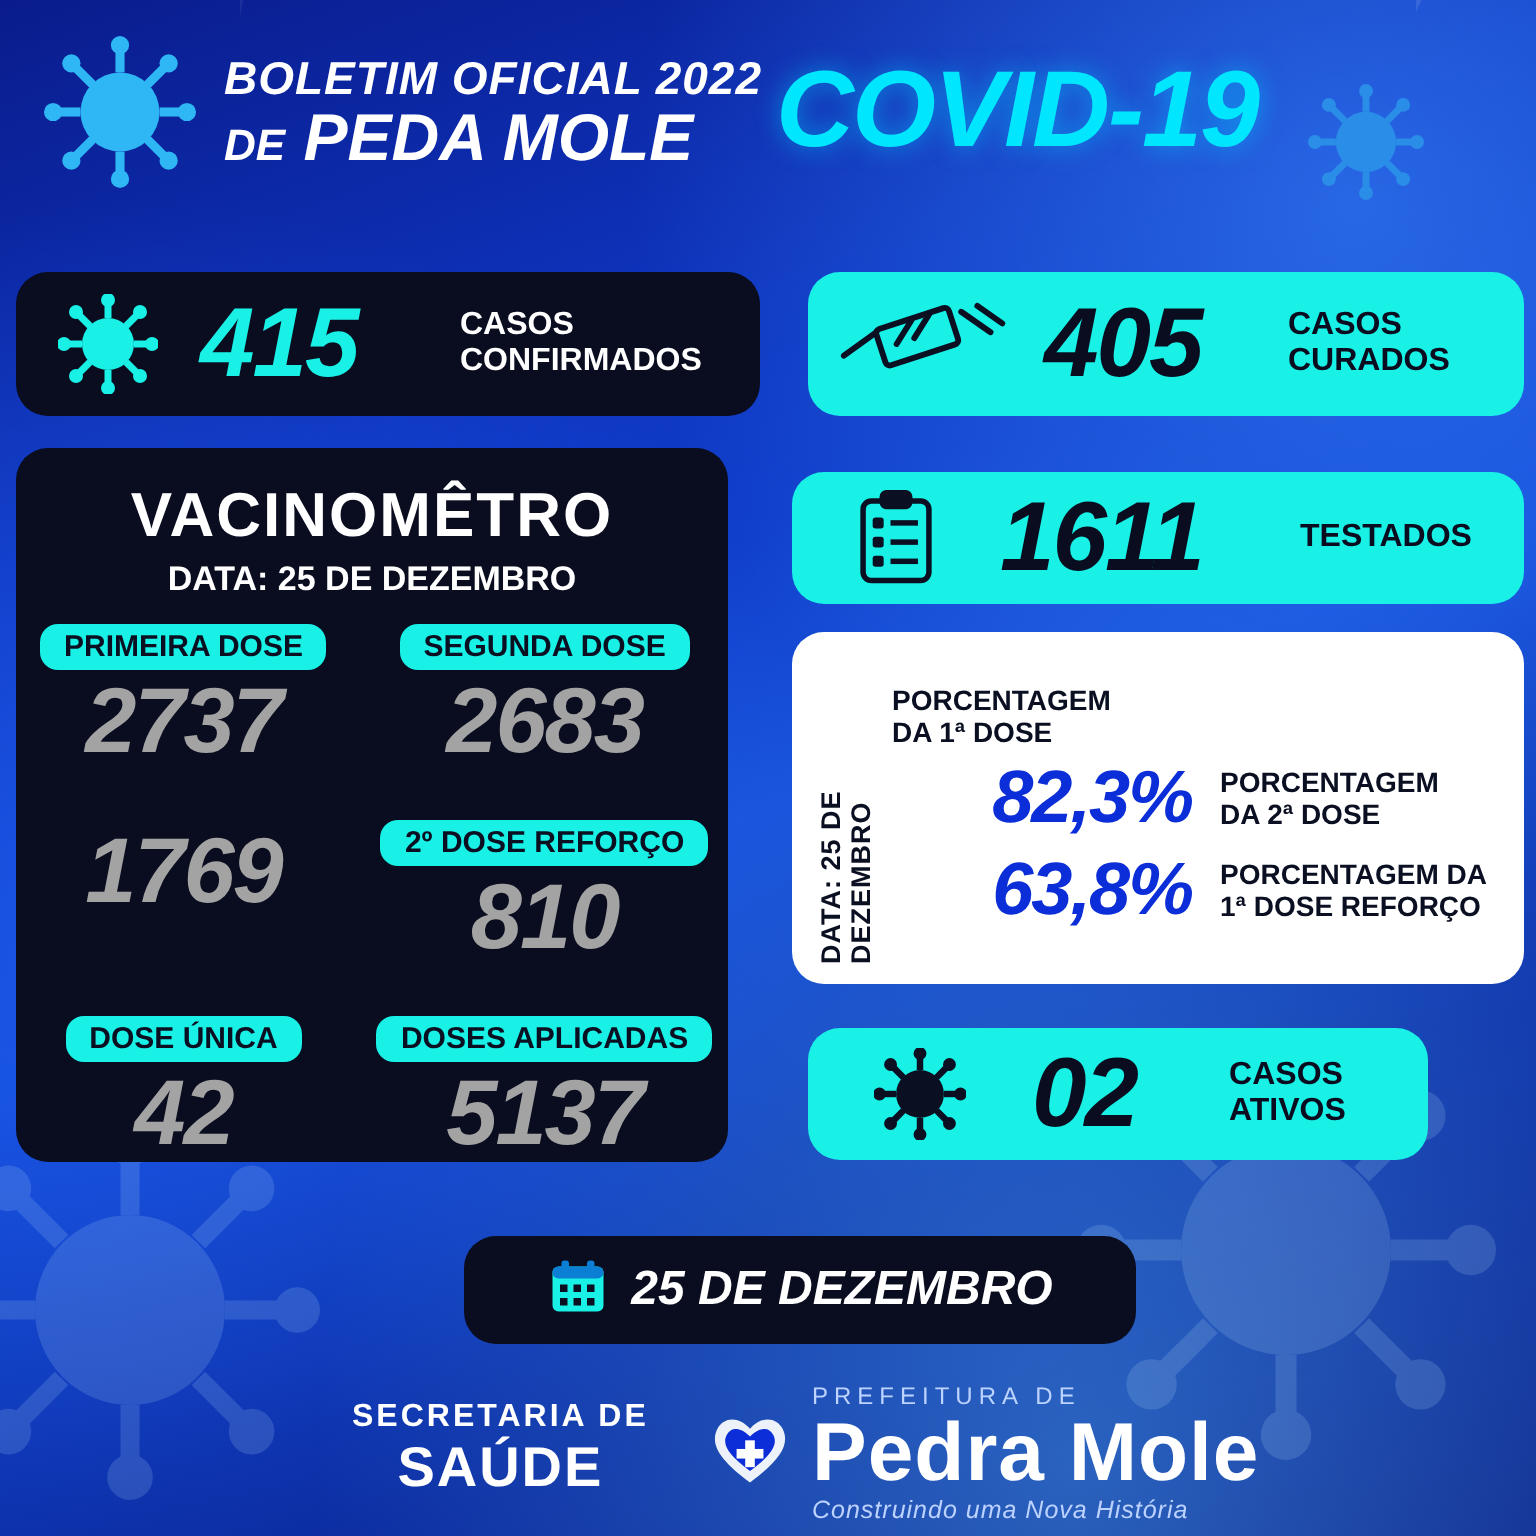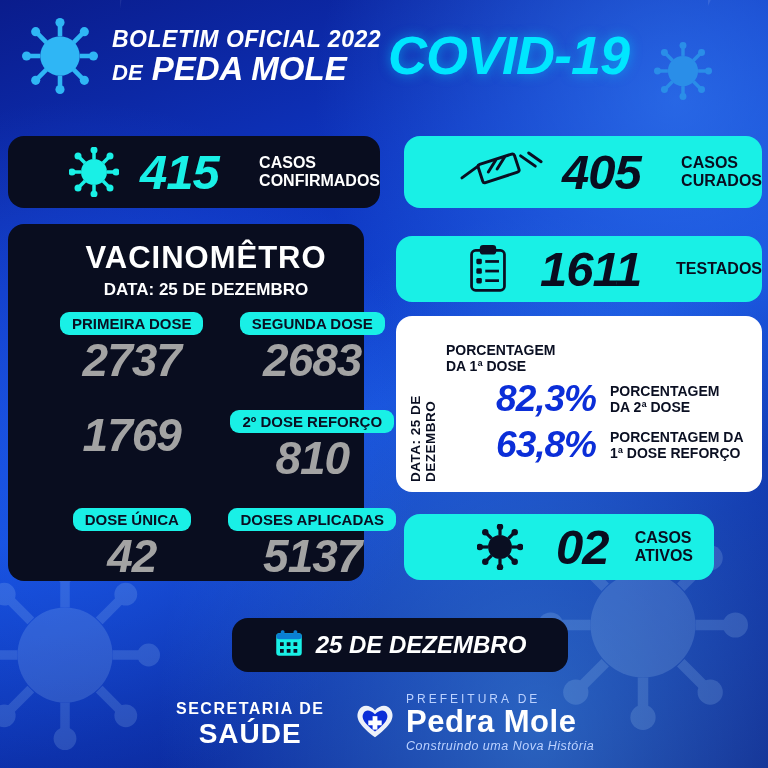--- a/index.html
+++ b/index.html
@@ -73,21 +73,20 @@
     font-style: italic;
     letter-spacing: -1px;
     text-shadow: 0 0 12px rgba(0,200,255,0.55);
   }
   
   .card {
     position: absolute;
     border-radius: 16px;
     display: flex;
     align-items: center;
-    padding-left: 40px;
   }
   .card.cyan { background: #19f0e6; }
   .card.dark { background: #090d1f; }
   .card.white { background: #ffffff; }
 
   .big-num {
     font-size: 49px;
     font-weight: bold;
     font-style: italic;
     letter-spacing: -1px;
@@ -205,21 +204,21 @@
   
   .footer { position:absolute; left:0; top: 690px; width: 768px; height: 78px; }
   .sec {
     position: absolute; left: 176px; top: 10px; text-align:center; color:#ffffff;
   }
   .sec .s1 { font-size: 16px; font-weight: bold; letter-spacing: 1.5px; text-transform: uppercase; }
   .sec .s2 { font-size: 28px; font-weight: bold; letter-spacing: 1px; text-transform: uppercase; }
   .pm { position:absolute; left: 352px; top: 0; display:flex; align-items:center; gap:8px; }
   .pm-txt { line-height: 1; }
   .pm-txt .p1 { color:#bcd2ff; font-size: 12px; letter-spacing: 3px; text-transform: uppercase; }
-  .pm-txt .p2 { color:#ffffff; font-size: 31px; font-weight: bold; letter-spacing: 0.5px; margin-top: 12px; }
+  .pm-txt .p2 { color:#ffffff; font-size: 41px; font-weight: bold; letter-spacing: 0.5px; margin-top: 12px; }
   .pm-txt .p3 { color:#bcd2ff; font-size: 12.5px; font-style: italic; letter-spacing: 0.5px; }
 </style>
 </head>
 <body>
 
 <div id="poster">
 
   <svg class="ghost-virus" style="left:-30px; top:560px;" width="190" height="190" viewBox="0 0 100 100">
     <g fill="#bfe6ff">
       <circle cx="50" cy="50" r="25"></circle>

